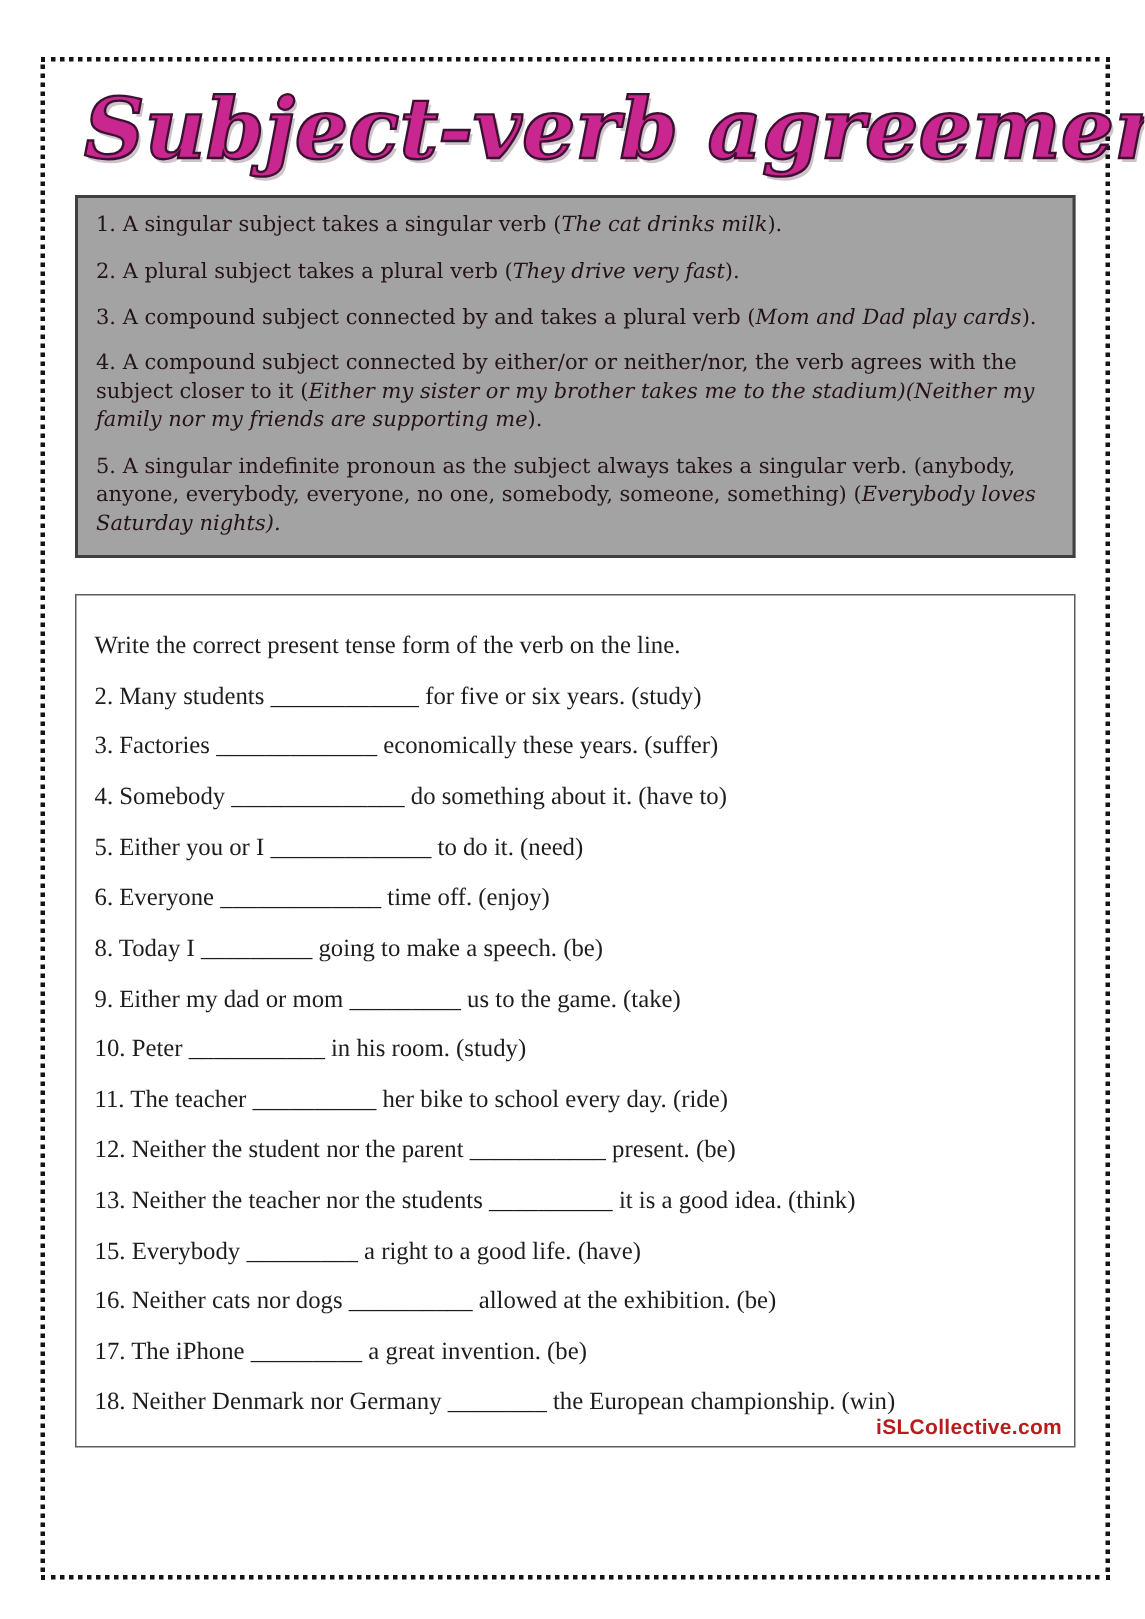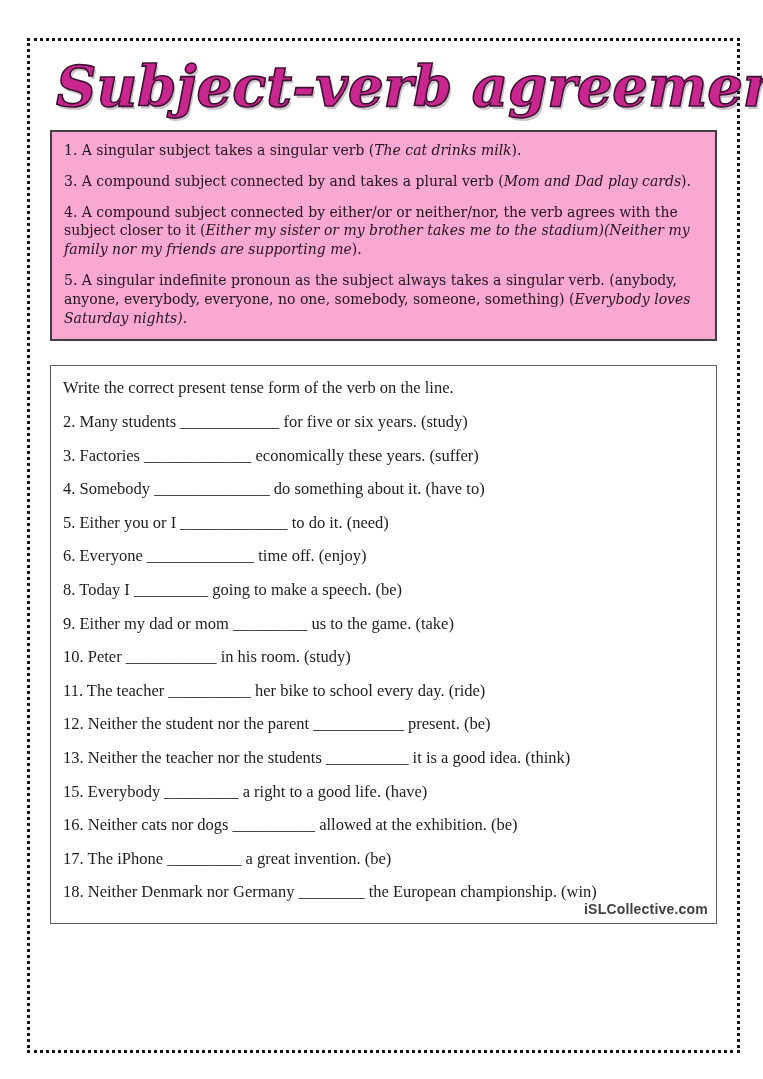--- a/index.html
+++ b/index.html
@@ -6,46 +6,47 @@
   .page{position:relative;width:763px;height:1079px;background:#ffffff;overflow:hidden;
         font-family:"Liberation Serif",serif;}
   .dotted-frame{position:absolute;left:27px;top:38px;width:713px;height:1015px;
         box-sizing:border-box;border:3px dotted #141414;padding:0 20px;background:#ffffff;}
   .title{margin:14px 0 12px 6px;
         font-family:"DejaVu Serif",serif;font-style:italic;font-weight:700;
         font-size:56px;line-height:1.12;letter-spacing:0;
         color:#c9278f;-webkit-text-stroke:1.6px #3d1031;
         text-shadow:2px 3px 0 rgba(61,16,49,0.25);
         white-space:nowrap;}
-  .rules-box{background:#f9a8d4;border:2px solid #3f3f3f;
+  .rules-box{background:#a3a3a3;border:2px solid #3f3f3f;
         padding:9px 12px 11px;color:#241219;
         font-family:"DejaVu Serif",serif;font-size:14px;line-height:1.35;}
   .rule{margin:0 0 12px;}
   .rule:last-child{margin-bottom:0;}
   .it{font-style:italic;}
   .exercise-box{position:relative;background:#ffffff;border:1px solid #5e5e5e;
-        margin-top:24px;padding:11px 12px 18px;color:#1d1d1d;
+        margin-top:24px;padding:22px 12px 18px;color:#1d1d1d;
         font-family:"Liberation Serif",serif;font-size:16.5px;line-height:1.28;}
   .instruction{margin:0 0 13px;}
   .item{margin:0 0 12.5px;white-space:nowrap;}
   .item:last-of-type{margin-bottom:2px;}
   .watermark{position:absolute;right:8px;bottom:4px;
         font-family:"Liberation Sans",sans-serif;font-weight:700;
-        font-size:14px;color:#404040;letter-spacing:.2px;}
+        font-size:14px;color:#b91c1c;letter-spacing:.2px;}
 </style>
 </head>
 <body>
 
 <div class="page">
   <div class="dotted-frame">
 
     <h1 class="title">Subject-verb agreement</h1>
 
     <div class="rules-box">
       <p class="rule"><span>1. A singular subject takes a singular verb (</span><span class="it">The cat drinks milk</span><span>).</span></p>
+      <p class="rule"><span>2. A plural subject takes a plural verb (</span><span class="it">They drive very fast</span><span>).</span></p>
       <p class="rule"><span>3. A compound subject connected by and takes a plural verb (</span><span class="it">Mom and Dad play cards</span><span>).</span></p>
       <p class="rule"><span>4. A compound subject connected by either/or or neither/nor, the verb agrees with the subject closer to it (</span><span class="it">Either my sister or my brother takes me to the stadium)(Neither my family nor my friends are supporting me</span><span>).</span></p>
       <p class="rule"><span>5. A singular indefinite pronoun as the subject always takes a singular verb. (anybody, anyone, everybody, everyone, no one, somebody, someone, something) (</span><span class="it">Everybody loves Saturday nights).</span></p>
     </div>
 
     <div class="exercise-box">
       <p class="instruction">Write the correct present tense form of the verb on the line.</p>
       <p class="item">2. Many students ____________ for five or six years. (study)</p>
       <p class="item">3. Factories _____________ economically these years. (suffer)</p>
       <p class="item">4. Somebody ______________ do something about it. (have to)</p>

